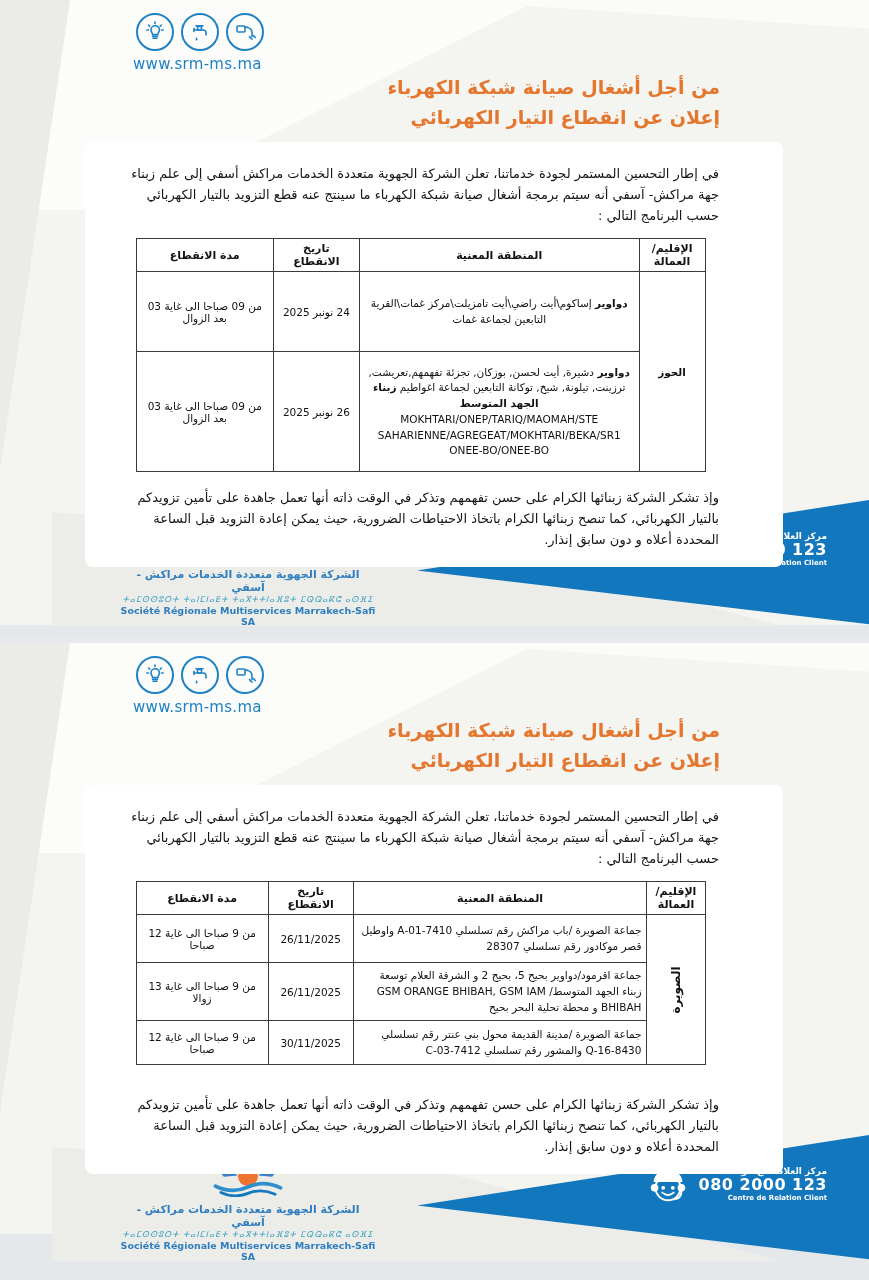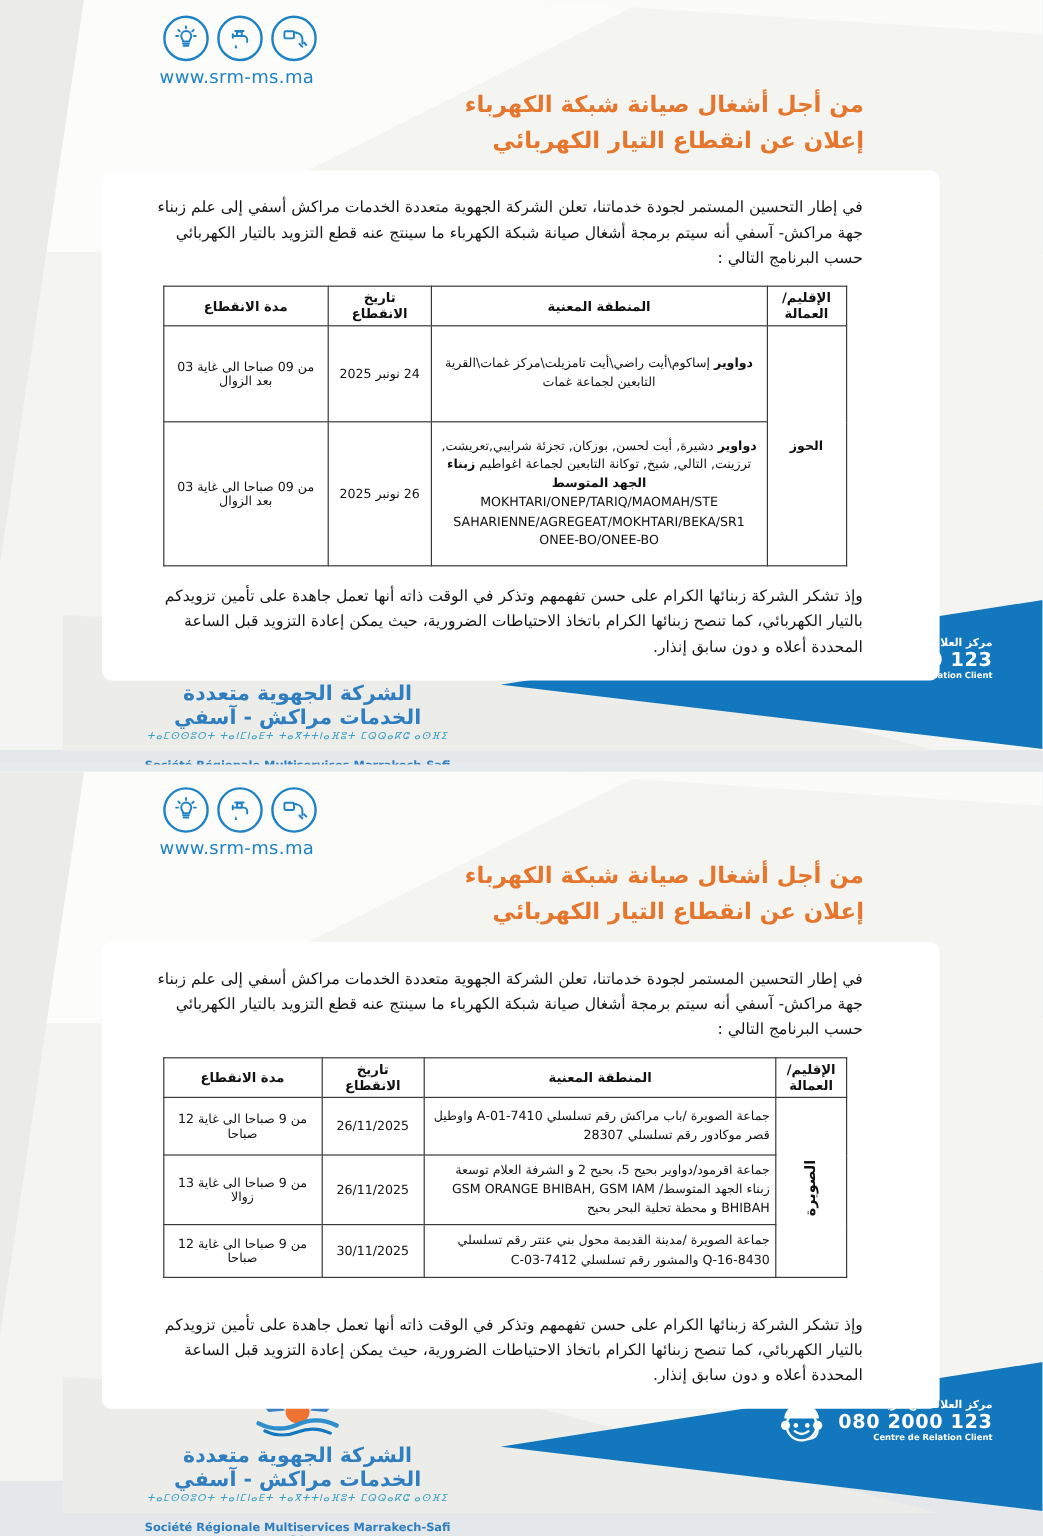--- a/index.html
+++ b/index.html
@@ -52,23 +52,23 @@
   .vert { display:inline-block; transform:rotate(-90deg); white-space:nowrap;
           font-weight:bold; font-size:12px; }
 
   
   .footer { position:absolute; top:500px; left:0; width:869px; height:126px; z-index:1; }
   .footer-gray { position:absolute; left:0; top:0; width:100%; height:100%; background:#ececе9;
                  background:#ecece9; clip-path:polygon(6% 10%, 48% 24%, 90% 100%, 6% 100%); }
   .footer-blue { position:absolute; right:0; top:0; width:52%; height:112%; background:#1377bd;
                  clip-path:polygon(100% 0, 100% 88%, 0 50%); }
   .logo-block { position:absolute; left:118px; top:4px; width:260px; text-align:center; }
-  .company-ar { color:#2f7ec0; font-weight:bold; font-size:17px; direction:rtl; margin-top:2px; }
+  .company-ar { color:#2f7ec0; font-weight:bold; font-size:11px; direction:rtl; margin-top:2px; }
   .company-tif { color:#3a9ec2; font-size:8px; letter-spacing:1px; margin-top:1px;font-style:italic; }
-  .company-fr { color:#2f7ec0; font-weight:bold; font-size:9.5px; margin-top:15px; }
+  .company-fr { color:#2f7ec0; font-weight:bold; font-size:9.5px; margin-top:1px; }
   .cc-badge { position:absolute; right:42px; top:26px; display:flex; align-items:center; gap:8px; }
   .cc-text { text-align:right; color:#ffffff; }
   .cc-ar { font-size:9px; font-weight:bold; direction:rtl; }
   .cc-phone { font-size:16px; font-weight:bold; letter-spacing:.5px; line-height:1.1; }
   .cc-fr { font-size:7px; font-weight:bold; }
   .strip { position:absolute; bottom:0; left:0; width:100%; height:12px; background:#e4e8eb; }
   #doc2 .footer { top:492px; }
   #doc2 .strip { height:46px; }
 </style>
 </head>
@@ -140,21 +140,21 @@
         <td class="area-cell" dir="rtl">
           <b>دواوير</b>
           <span>إساكوم\أيت راضي\أيت تامزيلت\مركز غمات\القرية التابعين لجماعة غمات</span>
         </td>
         <td dir="rtl">24 نونبر 2025</td>
         <td dir="rtl">من 09 صباحا الى غاية 03 بعد الزوال</td>
       </tr>
       <tr class="r-tall2">
         <td class="area-cell" dir="rtl">
           <b>دواوير</b>
-          <span>دشيرة, أيت لحسن, بوزكان, تجزئة شرايبي,تعريشت, ترزينت, التالي, شيخ, توكانة التابعين لجماعة اغواطيم</span>
+          <span>دشيرة, أيت لحسن, بوزكان, تجزئة تفهمهم,تعريشت, ترزينت, تيلونة, شيخ, توكانة التابعين لجماعة اغواطيم</span>
           <b>زبناء الجهد المتوسط</b>
           <span class="latin">MOKHTARI/ONEP/TARIQ/MAOMAH/STE SAHARIENNE/AGREGEAT/MOKHTARI/BEKA/SR1 ONEE-BO/ONEE-BO</span>
         </td>
         <td dir="rtl">26 نونبر 2025</td>
         <td dir="rtl">من 09 صباحا الى غاية 03 بعد الزوال</td>
       </tr>
     </tbody>
       </table>
 
     <p class="para closing">وإذ تشكر الشركة زبنائها الكرام على حسن تفهمهم وتذكر في الوقت ذاته أنها تعمل جاهدة على تأمين تزويدكم بالتيار الكهربائي، كما تنصح زبنائها الكرام باتخاذ الاحتياطات الضرورية، حيث يمكن إعادة التزويد قبل الساعة المحددة أعلاه و دون سابق إنذار.</p>

